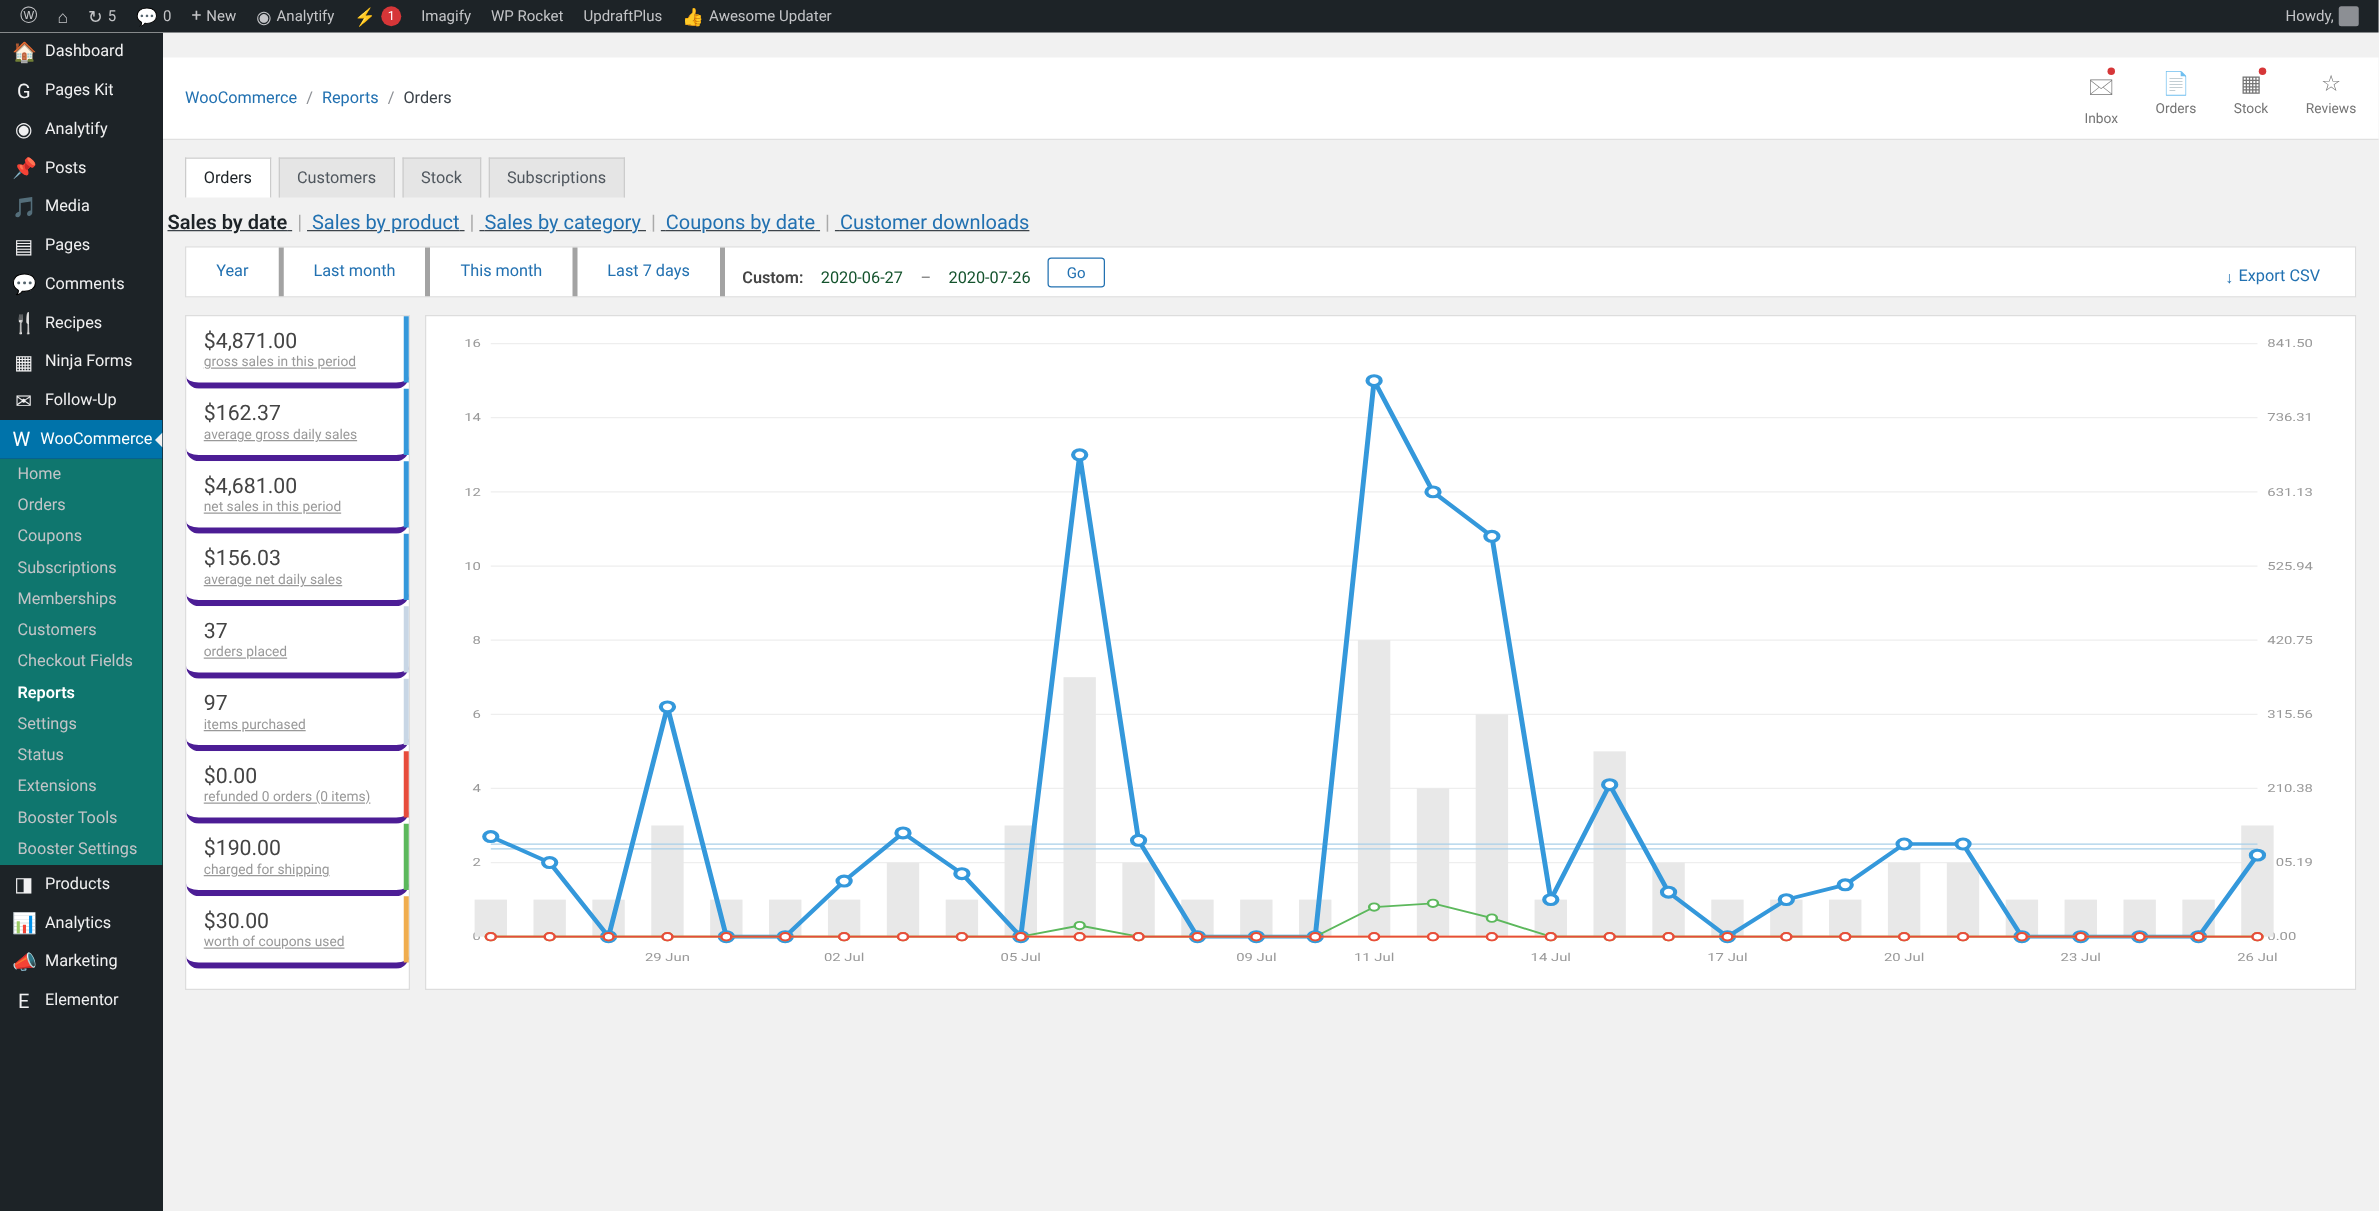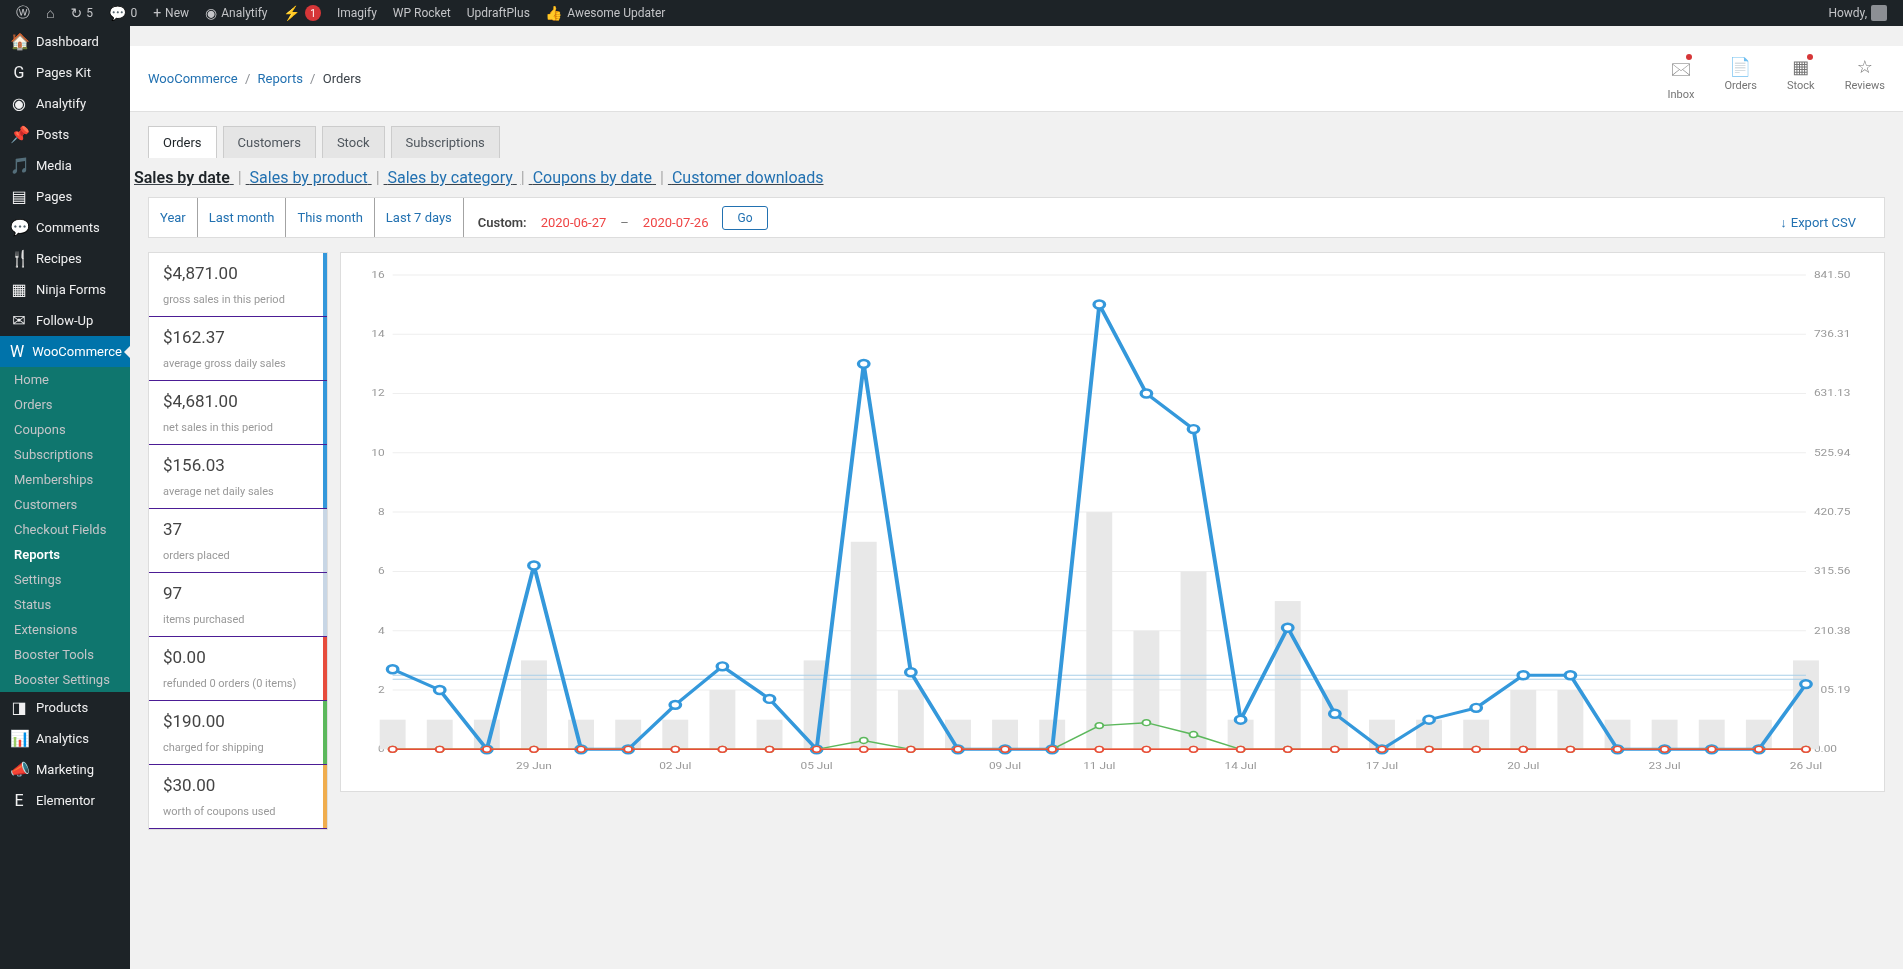--- a/index.html
+++ b/index.html
@@ -42,34 +42,34 @@
 .tab.active { background: #fff; border-color: #ccc; color: #1d2327; }
 
 
 .subnav { padding: 10px 4px; font-size: 16px; color: #3c434a; text-decoration: underline; }
 .subnav .current-sub { font-weight: 600; color: #1d2327; }
 .subnav a { color: #2271b1; text-decoration: none; }
 .subnav .pipe { color: #aaa; margin: 0 4px; }
 
 
 .date-row { display: flex; align-items: center; background: #fff; border: 1px solid #ddd; margin: 0 18px; font-size: 13px; }
-.date-tab { padding: 12px 11px; border-right: 1px solid #a3a3a3; cursor: pointer; color: #2271b1; }
+.date-tab { padding: 12px 24px; border-right: 4px solid #a3a3a3; cursor: pointer; color: #2271b1; }
 .custom-range { display: flex; align-items: flex-end; gap: 14px; padding: 0 14px; flex: 1; }
 .custom-range .label { color: #444; font-weight: 600; }
-.custom-range .date-val { color: #ef4444; }
+.custom-range .date-val { color: #14532d; }
 .custom-range .dash { color: #777; }
 .go-btn { padding: 4px 14px; border: 1px solid #2271b1; background: #fff; color: #2271b1; border-radius: 3px; cursor: pointer; font-size: 12px; }
 .export-btn { margin-left: auto; margin-right: 14px; color: #2271b1; cursor: pointer; display: flex; align-items: center; gap: 4px; }
 
 
 .chart-container { display: flex; gap: 12px; padding: 14px 18px; }
 .legend-col { width: 180px; background: #fff; border: 1px solid #ddd; }
-.legend-item { padding: 10px 14px; border-bottom: 1px solid #4c1d95; position: relative; }
+.legend-item { padding: 10px 14px; border-bottom: 5px solid #4c1d95; position: relative; border-radius: 10px; }
 .legend-item .val { font-size: 17px; color: #444; }
-.legend-item .desc { font-size: 11px; color: #999; margin-top: 10px; }
+.legend-item .desc { font-size: 11px; color: #999; margin-top: 0; text-decoration: underline; }
 .legend-item .stripe { position: absolute; right: 0; top: 0; bottom: 0; width: 4px; }
 .chart-box { flex: 1; background: #fff; border: 1px solid #ddd; padding: 12px; position: relative; height: 540px; }
 .chart-svg { width: 100%; height: 100%; display: block; }
 </style>
 </head>
 <body>
 
 <div class="admin-bar">
   <div class="ab-item">
       <span class="icon">ⓦ</span>

